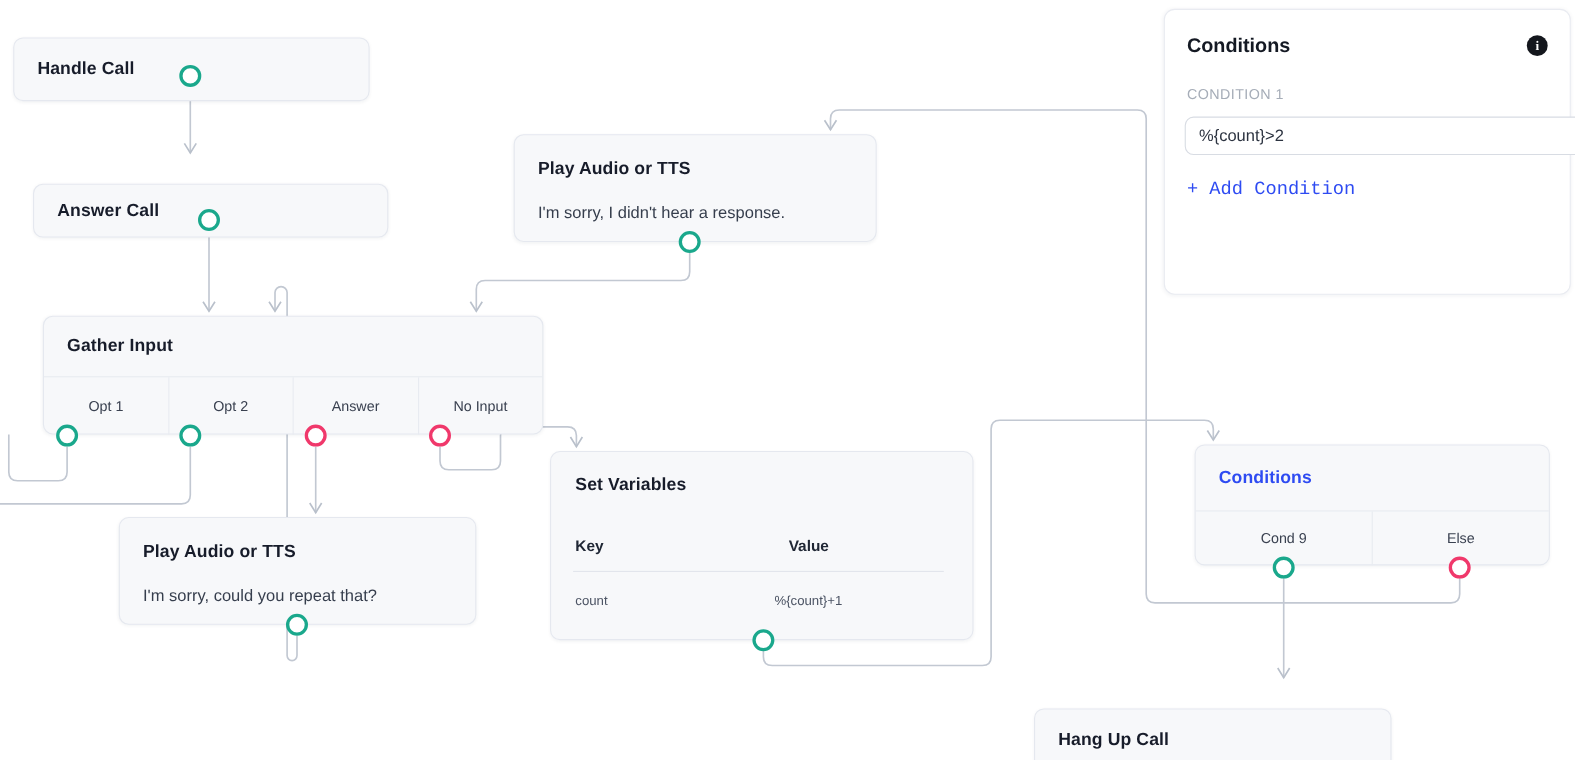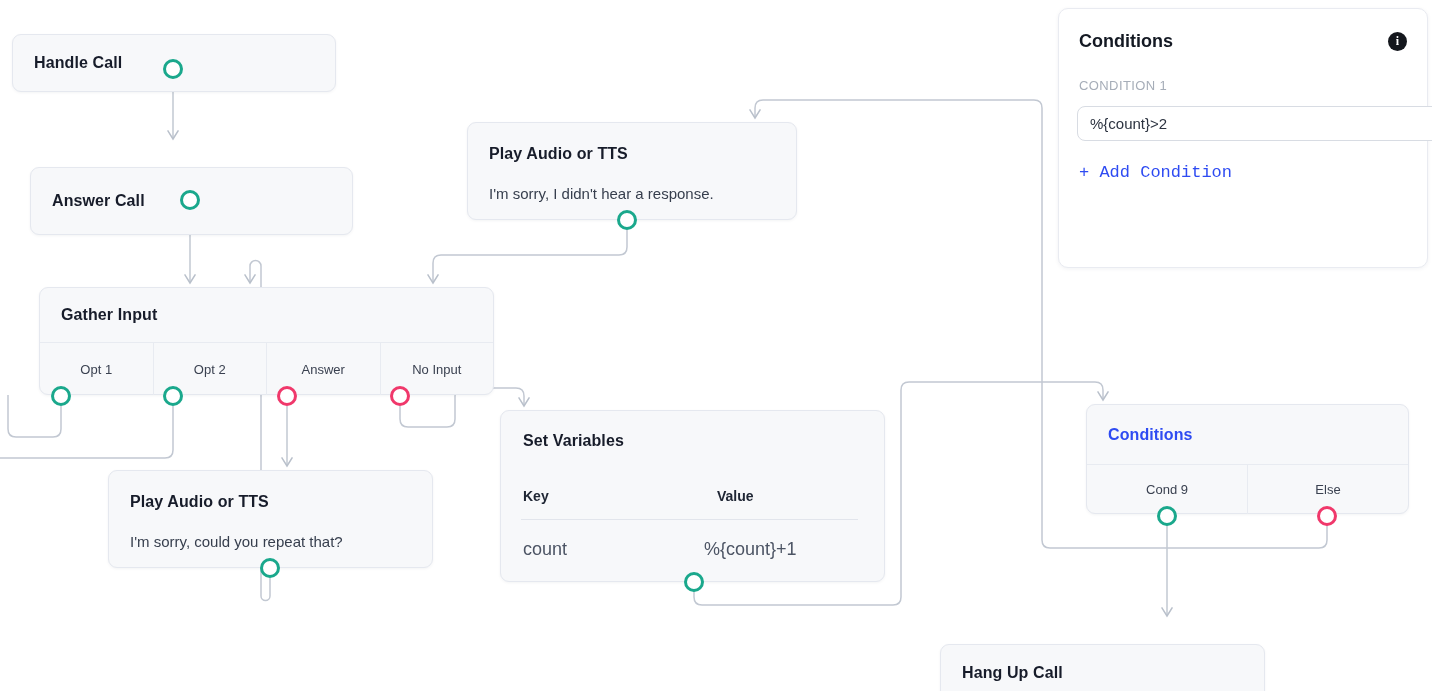--- a/index.html
+++ b/index.html
@@ -35,21 +35,21 @@
   .blue-title{color:var(--blue);}
 
   .port{position:absolute;width:20px;height:20px;border-radius:50%;background:#fff;z-index:3;}
   .port.green{border:3.5px solid var(--green);}
   .port.pink{border:3.5px solid var(--pink);}
 
   
   .sv-title{position:absolute;left:22px;top:21px;}
   .kv-h{position:absolute;top:77px;font-size:14px;font-weight:700;color:#202735;}
   .kv-sep{position:absolute;left:20px;top:108px;width:337px;border-top:1px solid #e2e5ec;}
-  .kv-c{position:absolute;top:128px;font-size:18px;color:#4c5464;}
+  .kv-c{position:absolute;top:128px;font-size:12px;color:#4c5464;}
 
   
   .panel{position:absolute;left:1058px;top:8px;width:370px;height:260px;background:#fff;
          border:1px solid #e9ebf1;border-radius:10px;z-index:4;
          box-shadow:0 1px 4px rgba(25,35,60,0.06);}
   .panel-title-row{display:flex;align-items:center;justify-content:space-between;
                    padding:22px 20px 0 20px;}
   .panel-title{font-size:18px;font-weight:700;color:#14192394;color:#141923;}
   .info-icon{display:flex;align-items:center;justify-content:center;width:19px;height:19px;
              border-radius:50%;background:#14171d;color:#fff;font-size:12px;font-weight:700;
@@ -83,21 +83,21 @@
     <path class="edge" d="M 287 406 V 466" marker-end="url(#arrow)"></path>
     <path class="edge" d="M 400 406 V 419 Q 400 427 408 427 H 447 Q 455 427 455 419 V 396 Q 455 388 463 388 H 516 Q 524 388 524 396 V 406" marker-end="url(#arrow)"></path>
     <path class="edge" d="M 694 590 V 597 Q 694 605 702 605 H 893 Q 901 605 901 597 V 390 Q 901 382 909 382 H 1095 Q 1103 382 1103 390 V 400" marker-end="url(#arrow)"></path>
     <path class="edge" d="M 1167 525 V 616" marker-end="url(#arrow)"></path>
   </svg>
 
   <div class="node simple-node" style="left:12px;top:10px;width:324px;height:58px;">
     <div class="node-title">Handle Call</div>
   </div>
 
-  <div class="node simple-node" style="left:30px;top:143px;width:323px;height:68px;">
+  <div class="node simple-node" style="left:30px;top:143px;width:323px;height:49px;">
     <div class="node-title">Answer Call</div>
   </div>
 
   <div class="node" style="left:467px;top:122px;width:330px;height:98px;">
     <div class="node-title" style="position:absolute;left:21px;top:22px;">Play Audio or TTS</div>
     <div class="node-body" style="position:absolute;left:21px;top:62px;">I'm sorry, I didn't hear a response.</div>
   </div>
 
   <div class="node" style="left:3px;top:287px;width:455px;height:108px;margin-left:36px;">
     <div class="node-header" style="height:54px;">

